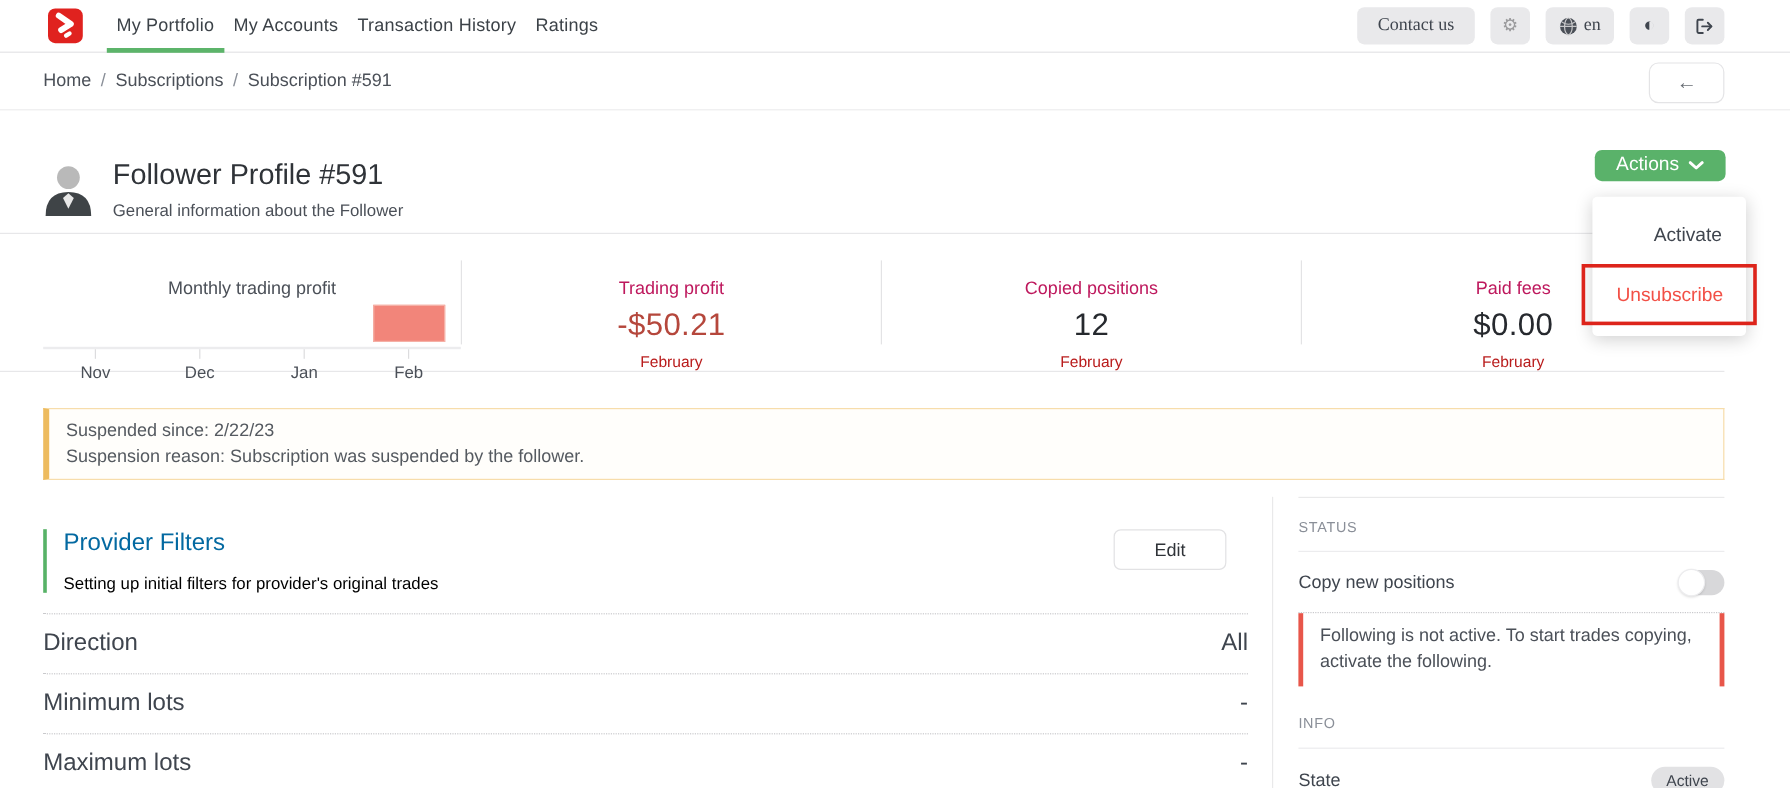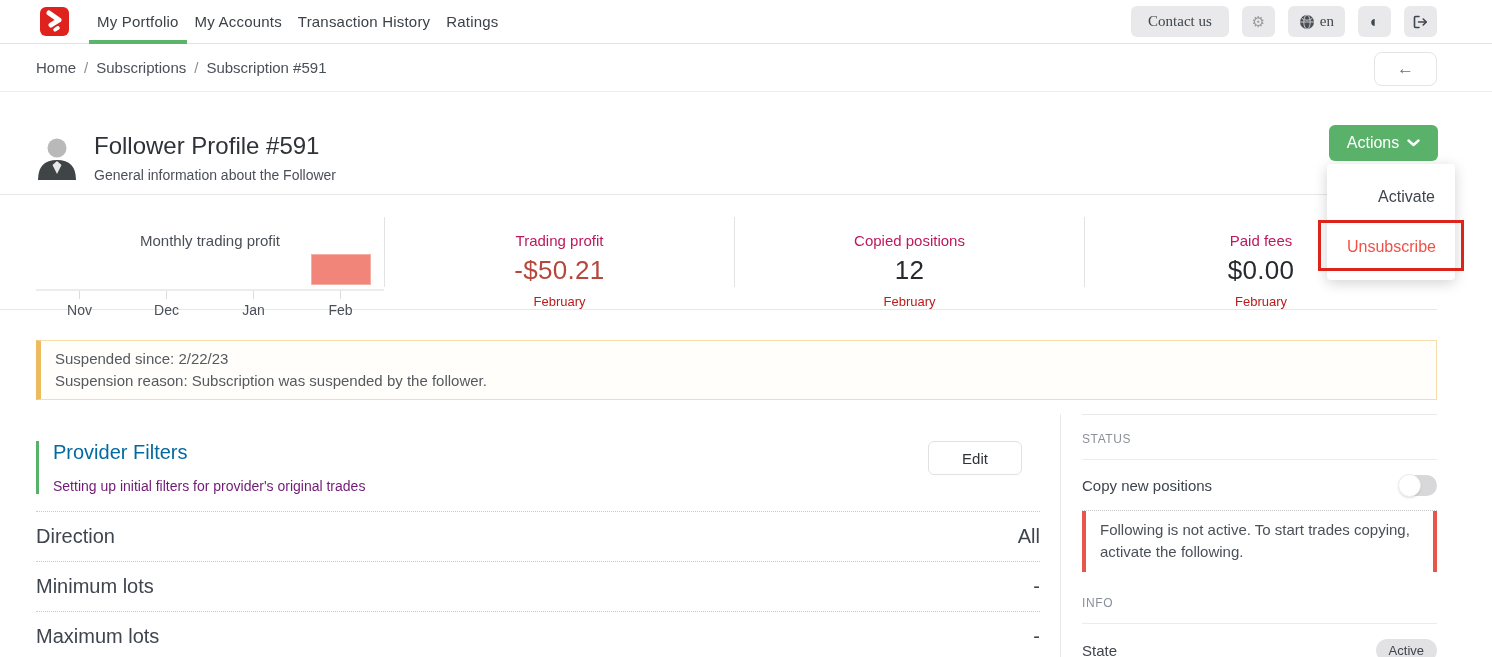--- a/index.html
+++ b/index.html
@@ -24,21 +24,21 @@
   .crumb { color:#4b5058; cursor:pointer; }
   .crumb-sep { margin:0 8px; color:#8a8f98; }
   .back-btn { position:absolute; left:1374px; top:52px; width:63px; height:34px; background:#fff; border:1px solid #e4e4e6; border-radius:8px; font-size:17px; color:#6a6f76; cursor:pointer; display:flex; align-items:center; justify-content:center; }
 
   
   .profile-header { padding:28px 0 0 34px; height:102px; display:flex; align-items:center; }
   .avatar { width:46px; height:46px; margin-right:14px; }
   .profile-title { font-size:24px; color:#2f3338; font-weight:400; }
   .profile-subtitle { font-size:14px; color:#4b5058; margin-top:7px; }
 
-  .actions-btn { position:absolute; left:1329px; top:125px; width:109px; height:36px; background:#5ab26a; color:#fff; border:none; border-radius:6px; font-size:16px; display:flex; align-items:center; justify-content:center; gap:8px; cursor:pointer; font-family:inherit; z-index:30; }
+  .actions-btn { position:absolute; left:1329px; top:125px; width:109px; height:26px; background:#5ab26a; color:#fff; border:none; border-radius:6px; font-size:16px; display:flex; align-items:center; justify-content:center; gap:8px; cursor:pointer; font-family:inherit; z-index:30; }
   .dropdown { position:absolute; left:1327px; top:164px; width:128px; background:#fff; border-radius:4px; box-shadow:0 3px 14px rgba(0,0,0,.18); z-index:25; padding:8px 0; }
   .dropdown-item { padding:16px 20px; font-size:16px; cursor:pointer;text-align:right; }
   .dropdown-item.danger { color:#f25046; }
   .annotation-box { position:absolute; left:1318px; top:220px; width:146px; height:51px; border:3px solid #dd241b; z-index:40; pointer-events:none; }
 
   
   .stats-band { border-top:1px solid #e7e7e9; border-bottom:1px solid #e7e7e9; height:116px; display:flex; margin-right:55px; }
   .stat-col { flex:0 0 350px; display:flex; flex-direction:column; align-items:center; margin:22px 0; }
   .stat-col.divider { border-right:1px solid #e3e3e5; }
   .stat-col.chart-col { flex:0 0 385px; padding-left:36px; align-items:stretch; }
@@ -65,21 +65,21 @@
 
   
   .main { display:flex; margin-top:14px; min-height:260px; align-items:stretch; }
   .main-left { flex:1; padding:0 20px 0 36px; }
   .main-right { width:432px; border-left:1px solid #e9e9ea; padding-left:21px; }
   .sidebar-inner { margin-right:55px; border-top:1px solid #e9e9ea; }
 
   .filters-header { display:flex; align-items:flex-start; margin-top:27px; }
   .filters-titles { border-left:3px solid #57b267; padding-left:14px; }
   .filters-title { font-size:20px; color:#0369a1; }
-  .filters-subtitle { font-size:14px; color:#701a75; margin-top:14px; }
+  .filters-subtitle { font-size:14px; color:#000000; margin-top:14px; }
   .edit-btn { margin-left:auto; margin-right:18px; width:94px; height:34px; background:#fff; border:1px solid #e2e2e4; border-radius:6px; font-size:15px; color:#2f3338; cursor:pointer; font-family:inherit; }
 
   .filter-rows { margin-top:17px; }
   .filter-row { display:flex; justify-content:space-between; align-items:center; padding:13px 0; border-bottom:1px dotted #c9c9cc; font-size:20px; }
   .filter-row:first-child { border-top:1px dotted #c9c9cc; }
   .filter-label { color:#3f454e; }
   .filter-value { color:#3f454e; }
 
   
   .side-section-header { font-size:12px; color:#8a8f98; letter-spacing:.6px; margin:17px 0 13px; }

